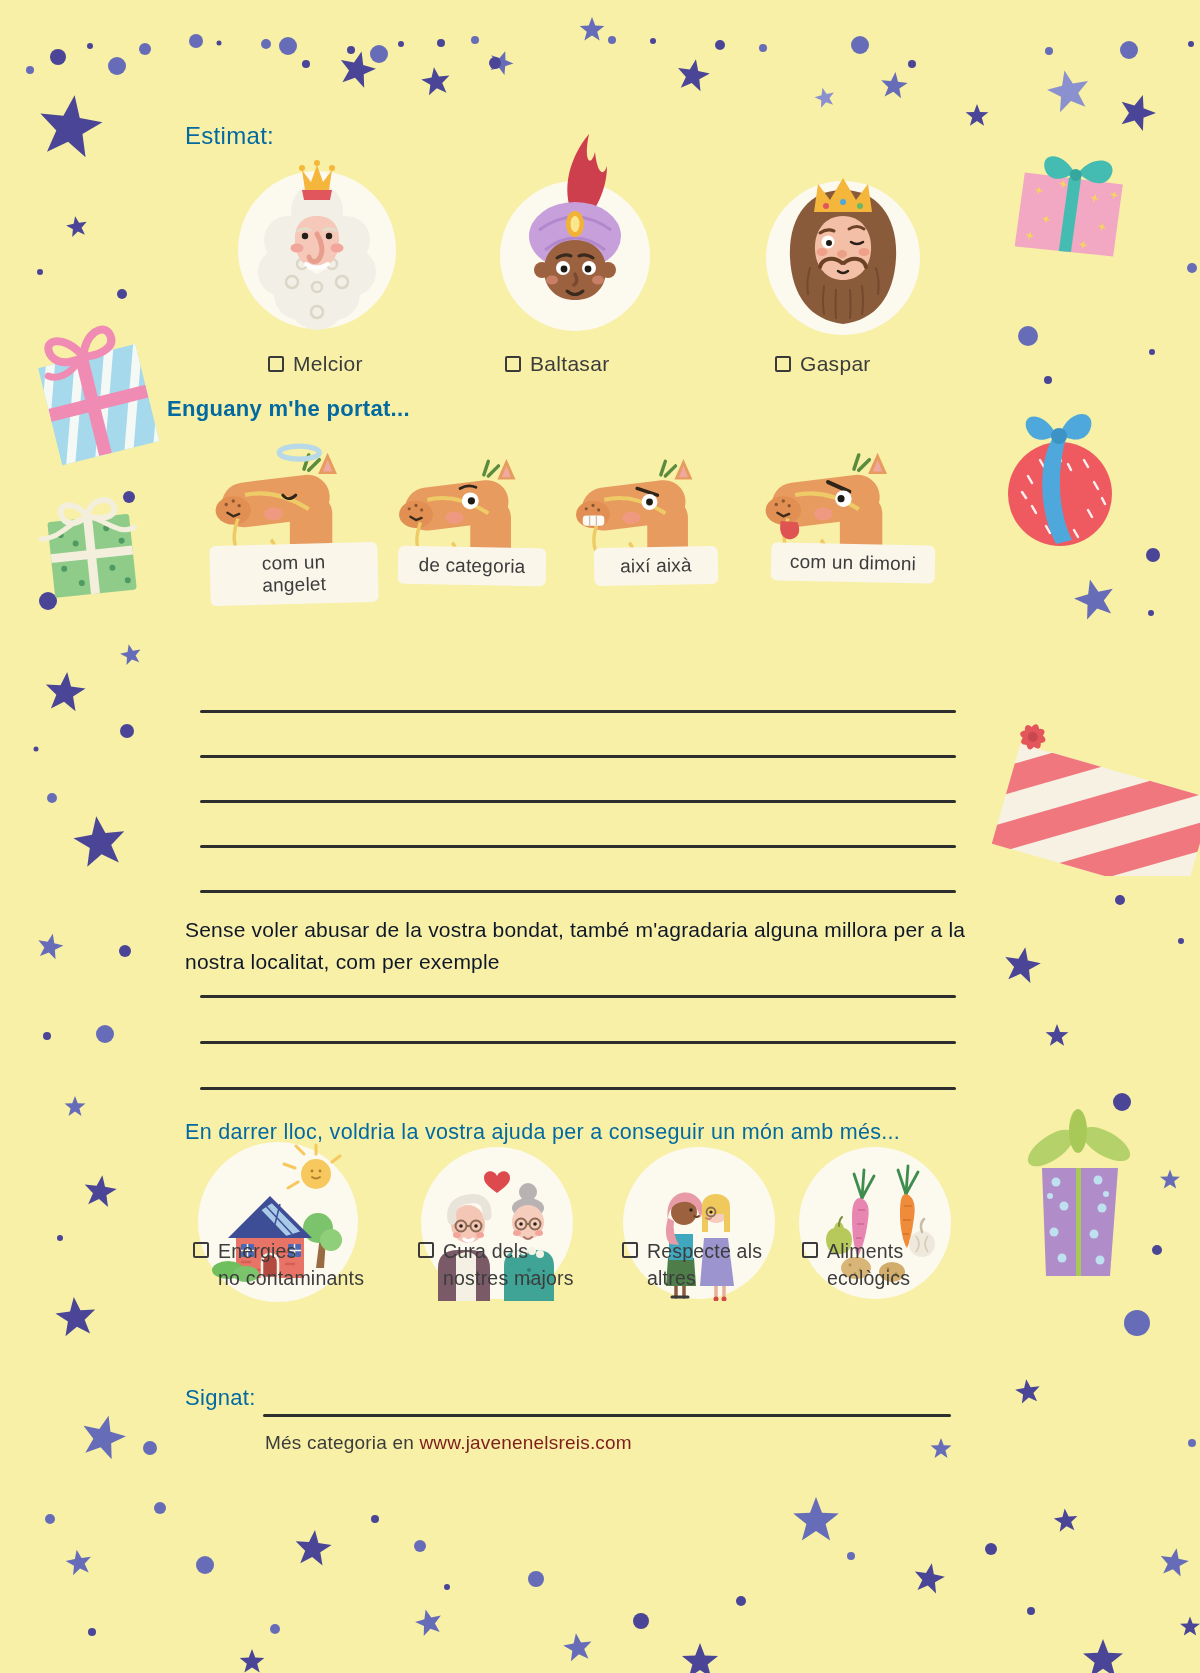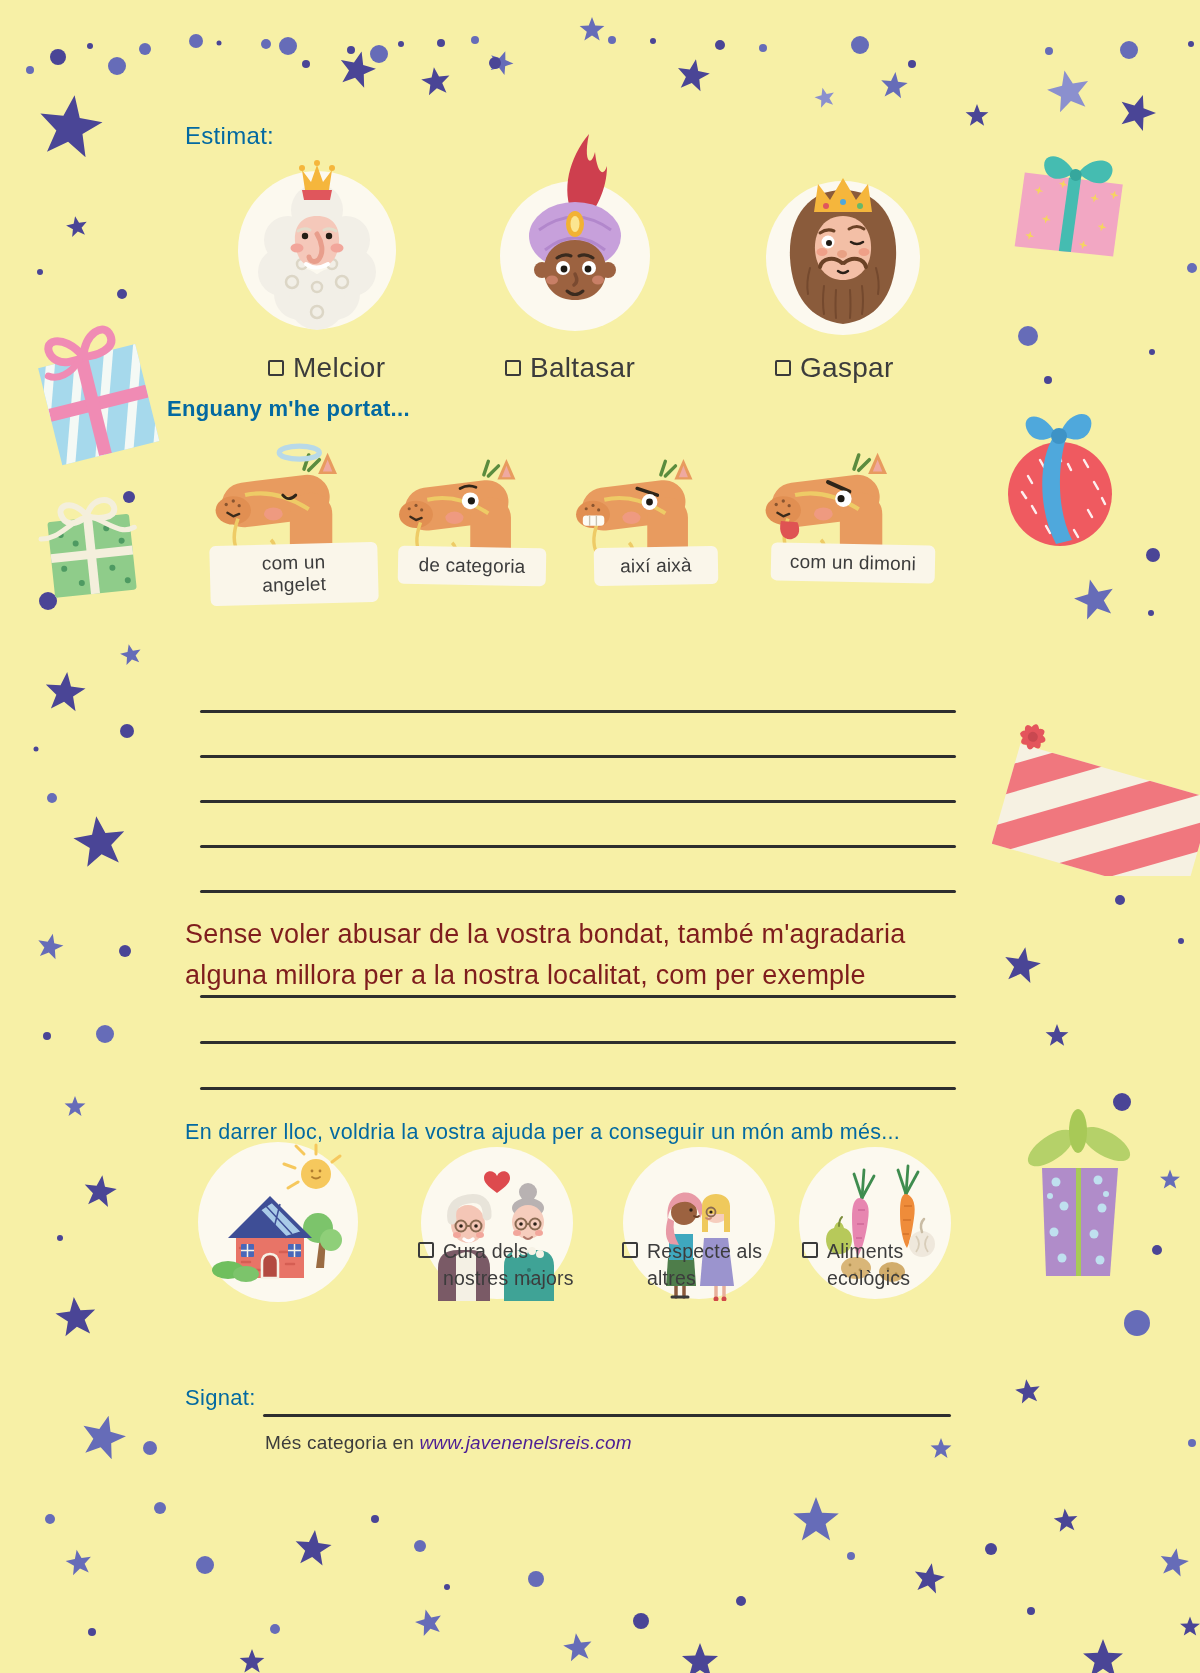--- a/index.html
+++ b/index.html
@@ -1,30 +1,30 @@
 <!DOCTYPE html>
 <html><head>
 <meta charset="utf-8">
 <style>
   html,body{margin:0;padding:0;}
   .page{position:relative;width:1200px;height:1673px;background:#F7F0A6;overflow:hidden;
         font-family:"Liberation Sans","DejaVu Sans",sans-serif;color:#3C3C3C;}
   .abs{position:absolute;}
   .prompt{font-size:22px;font-weight:500;letter-spacing:.3px;color:#0369a1;}
-  .para{font-size:27px;font-weight:500;letter-spacing:.2px;line-height:1.5;color:#7f1d1d;}
+  .para{font-size:21px;font-weight:500;letter-spacing:.2px;line-height:1.5;color:#0f172a;}
   .wline{position:absolute;height:3px;background:#2E2E2E;border-radius:2px;width:756px;left:200px;}
   .cb{display:inline-block;width:12px;height:12px;border:2.5px solid #3A3A3A;border-radius:2px;
       vertical-align:middle;margin-right:9px;background:transparent;flex:0 0 auto;}
-  .kopt{position:absolute;font-size:28px;font-weight:500;letter-spacing:.3px;display:flex;align-items:center;}
+  .kopt{position:absolute;font-size:21px;font-weight:500;letter-spacing:.3px;display:flex;align-items:center;}
   .camel-label{position:absolute;background:#FAF6EA;border-radius:4px;padding:6px 16px;
       font-size:19px;font-weight:500;letter-spacing:.2px;text-align:center;box-shadow:0 0 0 2px #FAF6EA;}
   .wopt{position:absolute;display:flex;font-size:19.5px;font-weight:500;line-height:1.38;letter-spacing:.2px;}
   .wopt .cb{margin-top:4px;}
   .footer{position:absolute;font-size:19px;font-weight:500;letter-spacing:.2px;}
-  .footer .url{color:#4c1d95;font-style:italic;}
+  .footer .url{color:#7f1d1d;}
   svg{display:block;}
 </style>
 </head>
 <body>
 
 <div class="page">
 
   <svg width="0" height="0" style="position:absolute" aria-hidden="true">
     <defs>
       <path id="st" d="M0,-10 L2.5,-3.4 L9.5,-3.1 L4,1.3 L5.9,8.1 L0,4.2 L-5.9,8.1 L-4,1.3 L-9.5,-3.1 L-2.5,-3.4 Z"></path>
@@ -560,20 +560,24 @@
     <path d="M118,90 q6,8 0,16 M130,90 q-6,8 0,16" stroke="#D8CDB9" stroke-width="1.8" fill="none"></path>
     <ellipse cx="58" cy="122" rx="15" ry="11" fill="#D9B678"></ellipse>
     <circle cx="52" cy="119" r="1.4" fill="#B08F4F"></circle>
       <circle cx="62" cy="124" r="1.4" fill="#B08F4F"></circle>
       <circle cx="57" cy="128" r="1.4" fill="#B08F4F"></circle>
     <ellipse cx="94" cy="126" rx="13" ry="10" fill="#D2AD6C"></ellipse>
     <circle cx="90" cy="123" r="1.4" fill="#A8853F"></circle>
       <circle cx="98" cy="128" r="1.4" fill="#A8853F"></circle>
   </svg>
 
+  <div class="wopt" style="left:193px;top:1238px">
+    <span class="cb"></span>
+    <span><span>Energies</span><br><span>no contaminants</span></span>
+  </div>
   <div class="wopt" style="left:418px;top:1238px">
     <span class="cb"></span>
     <span><span>Cura dels</span><br><span>nostres majors</span></span>
   </div>
   <div class="wopt" style="left:622px;top:1238px">
     <span class="cb"></span>
     <span><span>Respecte als</span><br><span>altres</span></span>
   </div>
   <div class="wopt" style="left:802px;top:1238px">
     <span class="cb"></span>

